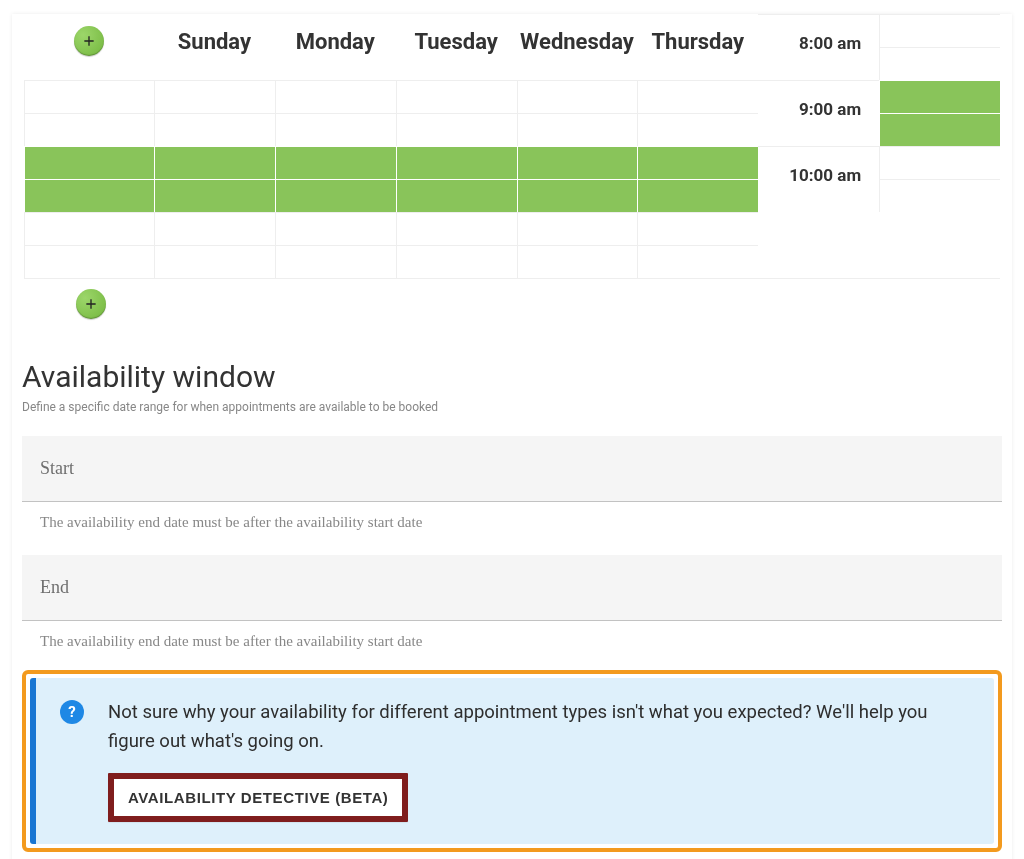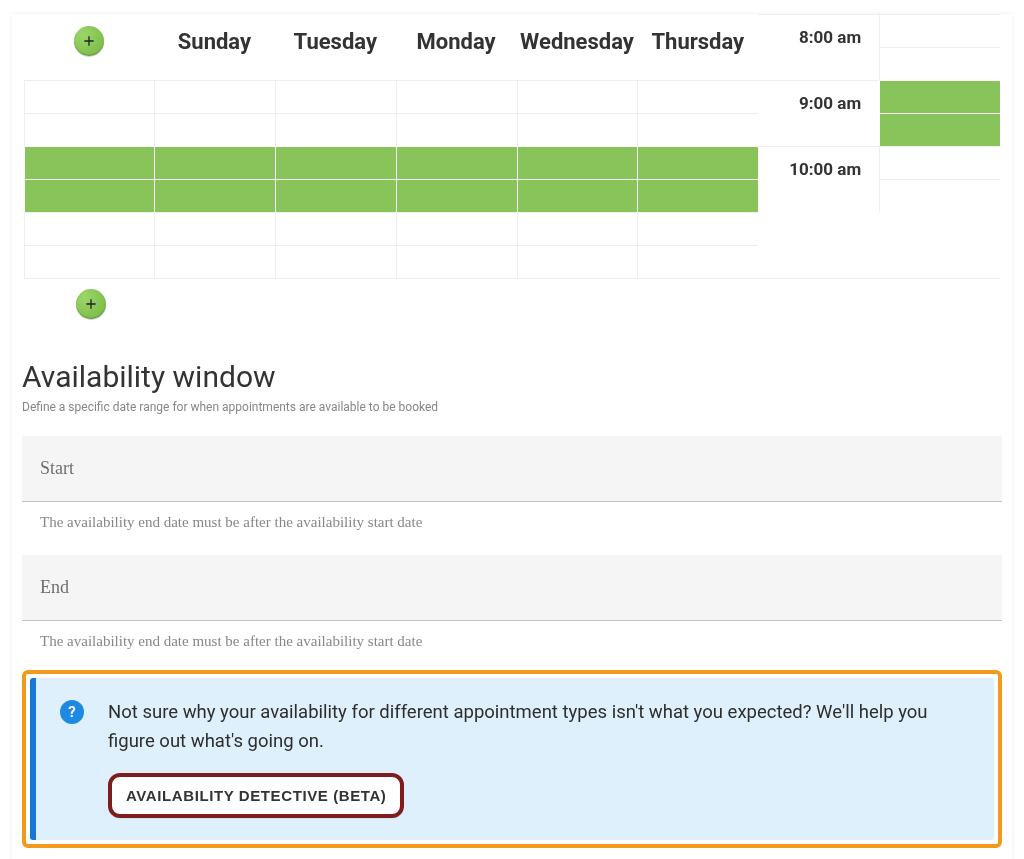--- a/index.html
+++ b/index.html
@@ -42,21 +42,21 @@
     font-size: 22px;
     color: #333;
   }
   .time-col {
     position: relative;
     height: 66px; 
     border-top: 1px solid #eee;
   }
   .time-label {
     position: absolute;
-    top: 12px;
+    top: 18px;
     right: 18px;
     font-weight: 700;
     font-size: 17px;
     color: #333;
   }
   .slot {
     height: 33px; 
     border-top: 1px solid #eee;
     border-left: 1px solid #eee;
   }
@@ -144,22 +144,22 @@
     margin-top: 2px;
   }
   .callout-body p {
     margin: 0 0 18px 0;
     font-size: 18.5px;
     line-height: 1.55;
     color: #2e2e2e;
   }
   .detective-btn {
     background: #fff;
-    border: 4px solid #7f1d1d;
-    border-radius: 12px;
+    border: 6px solid #7f1d1d;
+    border-radius: 1px;
     padding: 10px 14px;
     font-size: 15px;
     font-weight: 700;
     letter-spacing: 0.6px;
     color: #333;
     cursor: pointer;
     box-shadow: 0 1px 1px rgba(0,0,0,0.06);
   }
 </style>
 </head>
@@ -170,22 +170,22 @@
     <div class="schedule-wrap">
       <div class="schedule" id="schedule">
           <div class="corner">
             <div class="add-btn">
               <svg viewBox="0 0 24 24">
                 <path d="M11 5h2v14h-2z M5 11h14v2H5z" fill="#222"></path>
               </svg>
             </div>
           </div>
           <div class="head">Sunday</div>
+          <div class="head">Monday</div>
           <div class="head">Tuesday</div>
-          <div class="head">Monday</div>
           <div class="head">Wednesday</div>
           <div class="head">Thursday</div>
           <div class="time-col">
             <div class="time-label">8:00 am</div>
           </div>
           <div class="day-col">
             <div class="slot"></div>
             <div class="slot"></div>
           </div>
           <div class="day-col">

